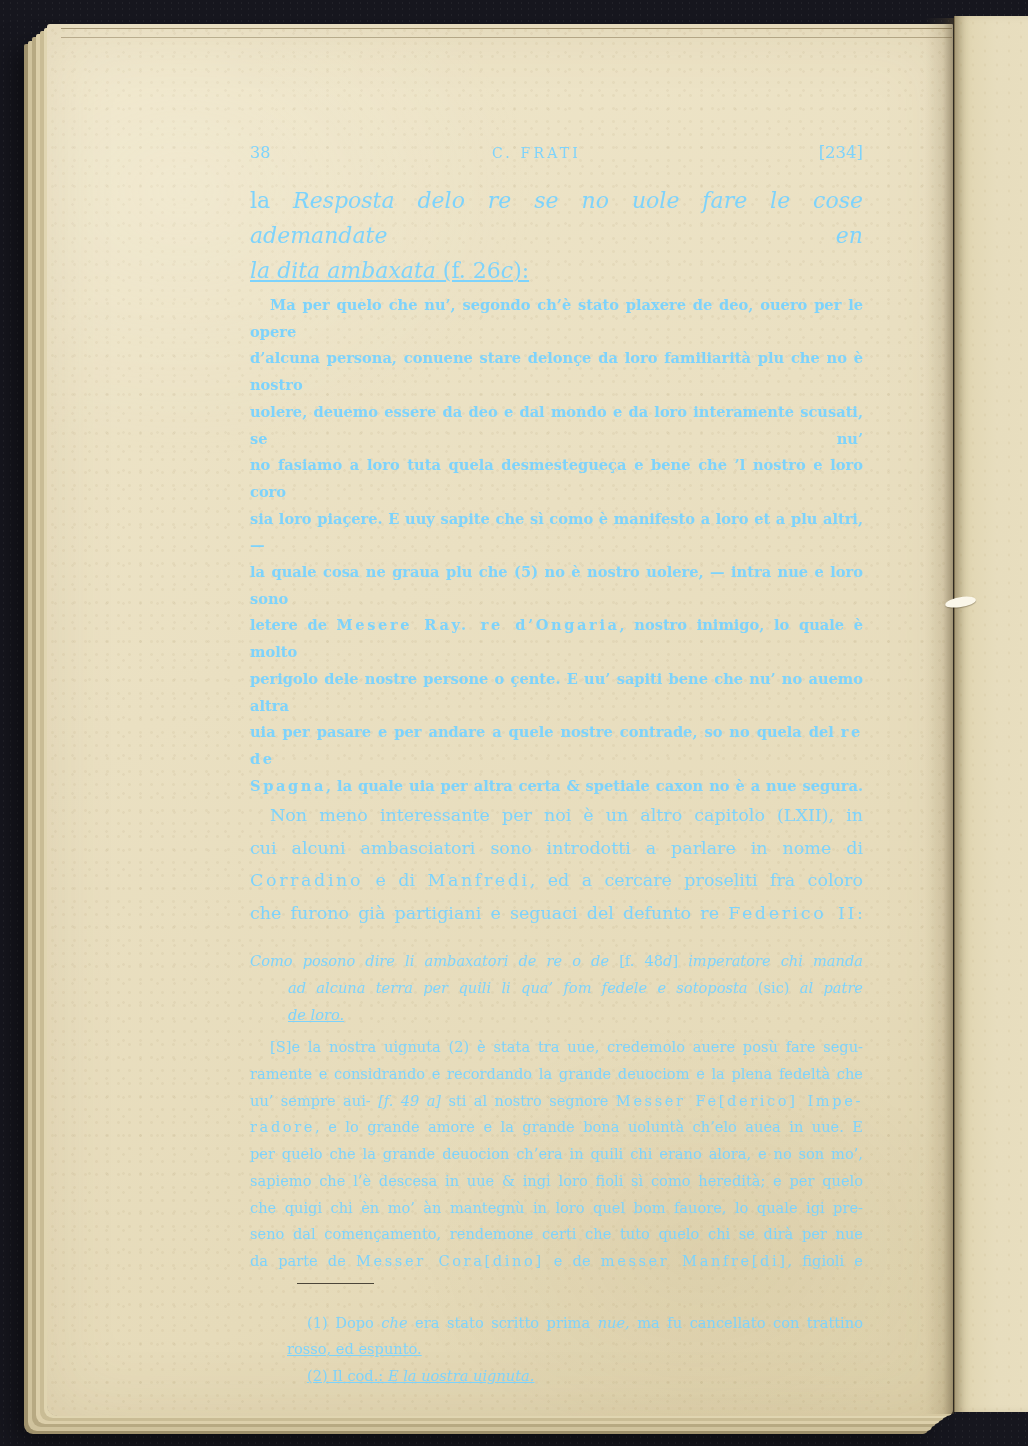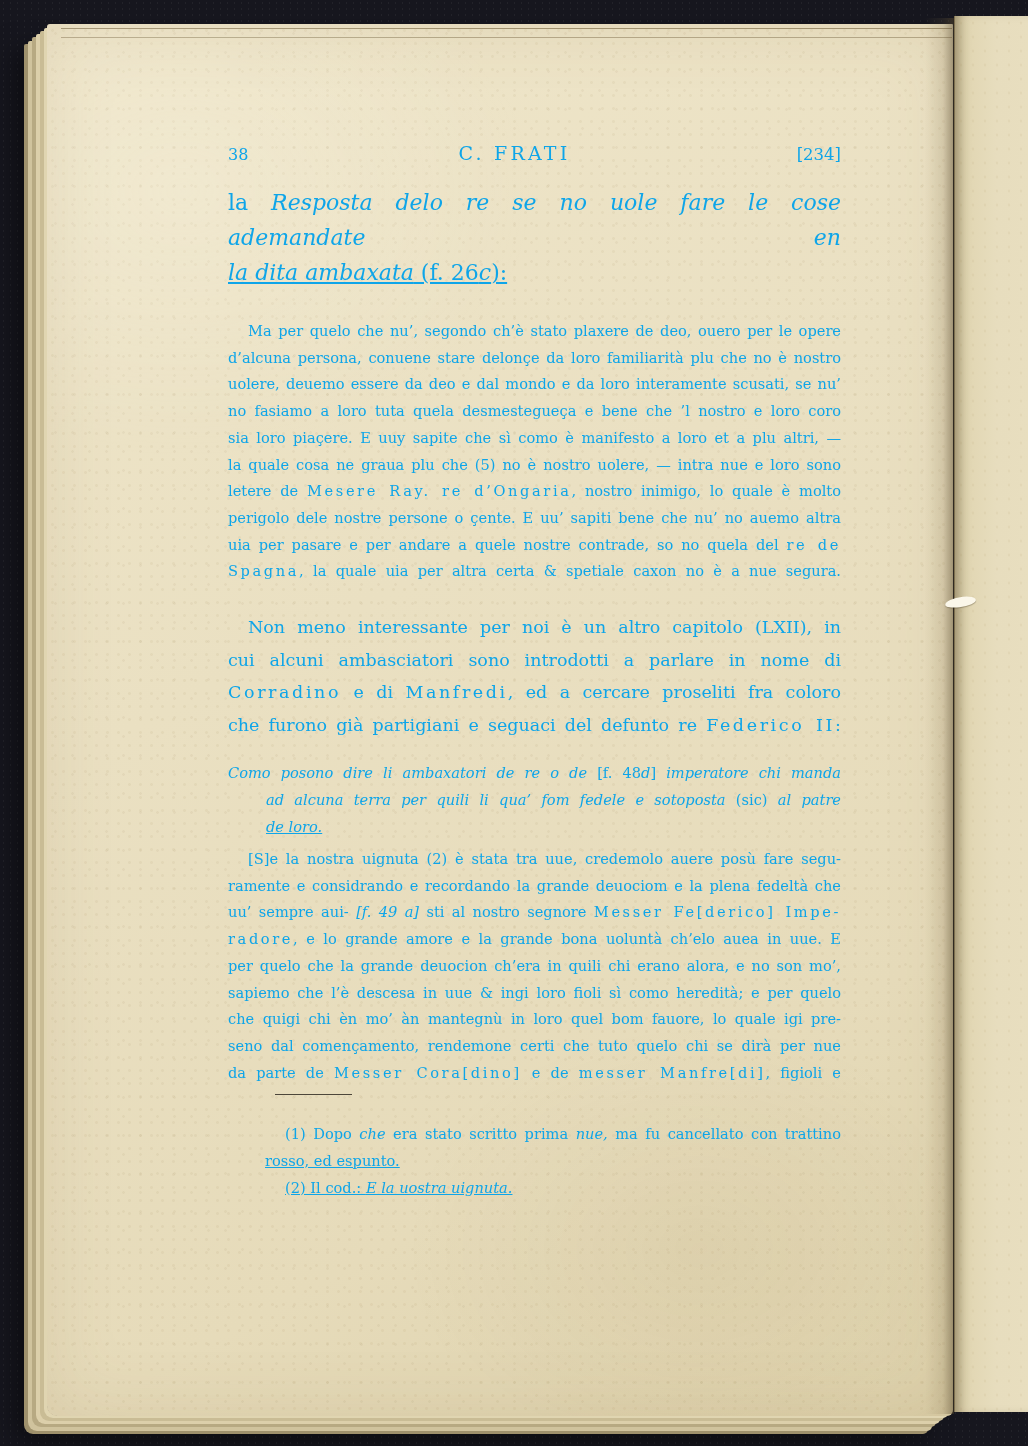--- a/index.html
+++ b/index.html
@@ -54,40 +54,40 @@
     background-image:radial-gradient(rgba(158,128,76,0.08) 1px, transparent 1.6px);
     background-size:12px 14px;
   }
   .gutter-fleck{
     position:absolute;left:945px;top:597px;width:31px;height:10px;
     background:#fbf7ea;border-radius:60% 40% 55% 45%/60% 50% 50% 40%;
     transform:rotate(-7deg);box-shadow:0 1px 1px rgba(60,50,30,0.35);
   }
   
   .text-column{
-    position:absolute;left:228px;top:143px;width:613px;color:#0ea5e9;
+    position:absolute;left:250px;top:143px;width:613px;color:#7dd3fc;
     -webkit-font-smoothing:antialiased;
   }
   .page-header{display:flex;align-items:baseline;line-height:20px;}
   .page-header .left{flex:1;text-align:left;font-size:16px;}
-  .page-header .center{font-size:19px;letter-spacing:3.2px;transform:translateX(-20px);}
+  .page-header .center{font-size:14px;letter-spacing:3.2px;transform:translateX(-20px);}
   .page-header .right{flex:1;text-align:right;font-size:16.5px;}
   .sec{margin:0;}
   .ln{position:relative;}
   .ln.j{text-align:justify;text-align-last:justify;}
   .ln.l{text-align:right;text-align-last:left;text-decoration:underline;}
   .ln.ind1{text-indent:20px;}
   .ln.ind2{padding-left:38px;}
   .sec.main .ln{font-size:17.5px;line-height:32.5px;}
   .sec.intro .ln{font-size:22px;line-height:35px;}
   .sec.small .ln{font-size:14.6px;line-height:26.7px;}
   .sec.heading .ln{line-height:27px;}
   .sec.intro{margin-top:20px;}
-  .sec.bq1{margin-top:28px;}
-  .sec.nonmeno{margin-top:26px;}
+  .sec.bq1{margin-top:4px;font-weight:bold;}
+  .sec.nonmeno{}
   .sec.heading{margin-top:18px;}
   .sec.bq2{margin-top:6px;}
   .sec.footnotes{margin-top:8px;margin-left:37px;}
   .sec.footnotes::before{
     content:"";display:block;width:77px;margin:0 0 26px 10px;
     border-top:1.4px solid #4c463a;
   }
   .it{font-style:italic;}
   .sp{letter-spacing:2.6px;}
 </style>

